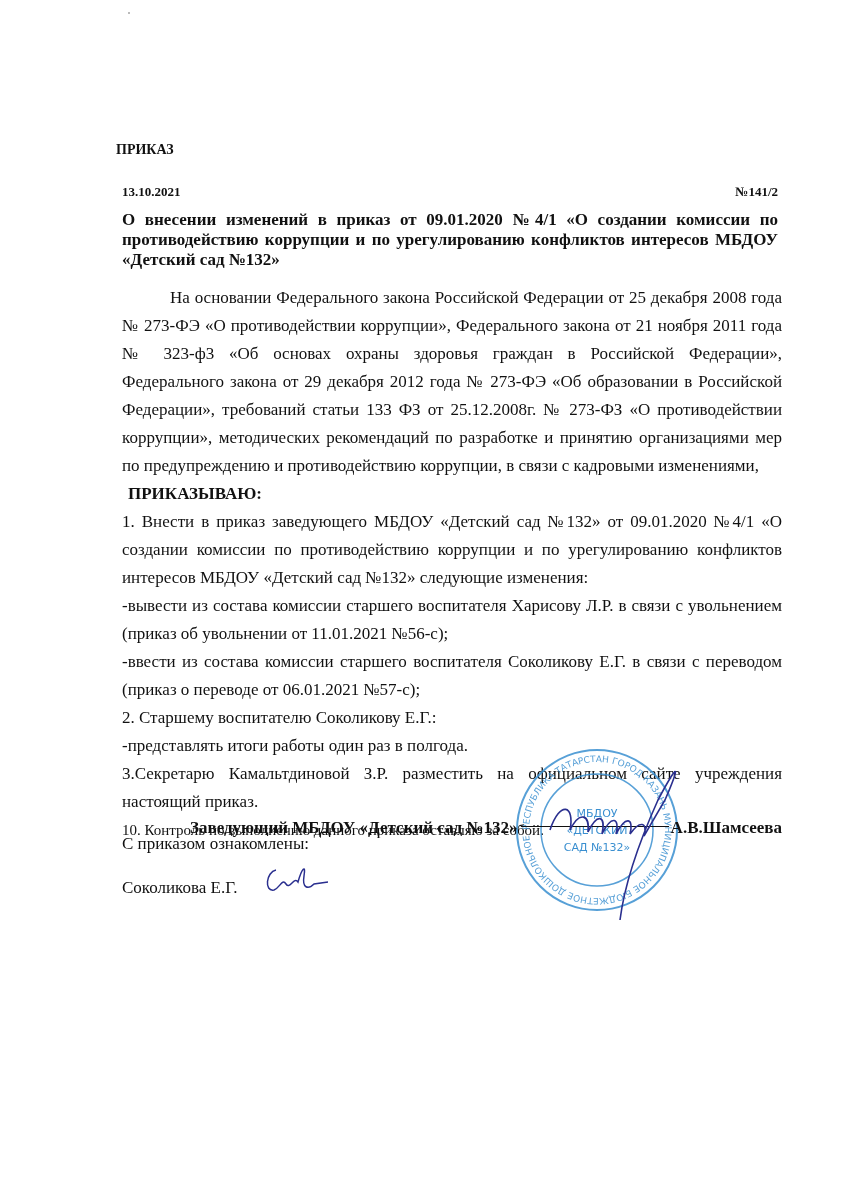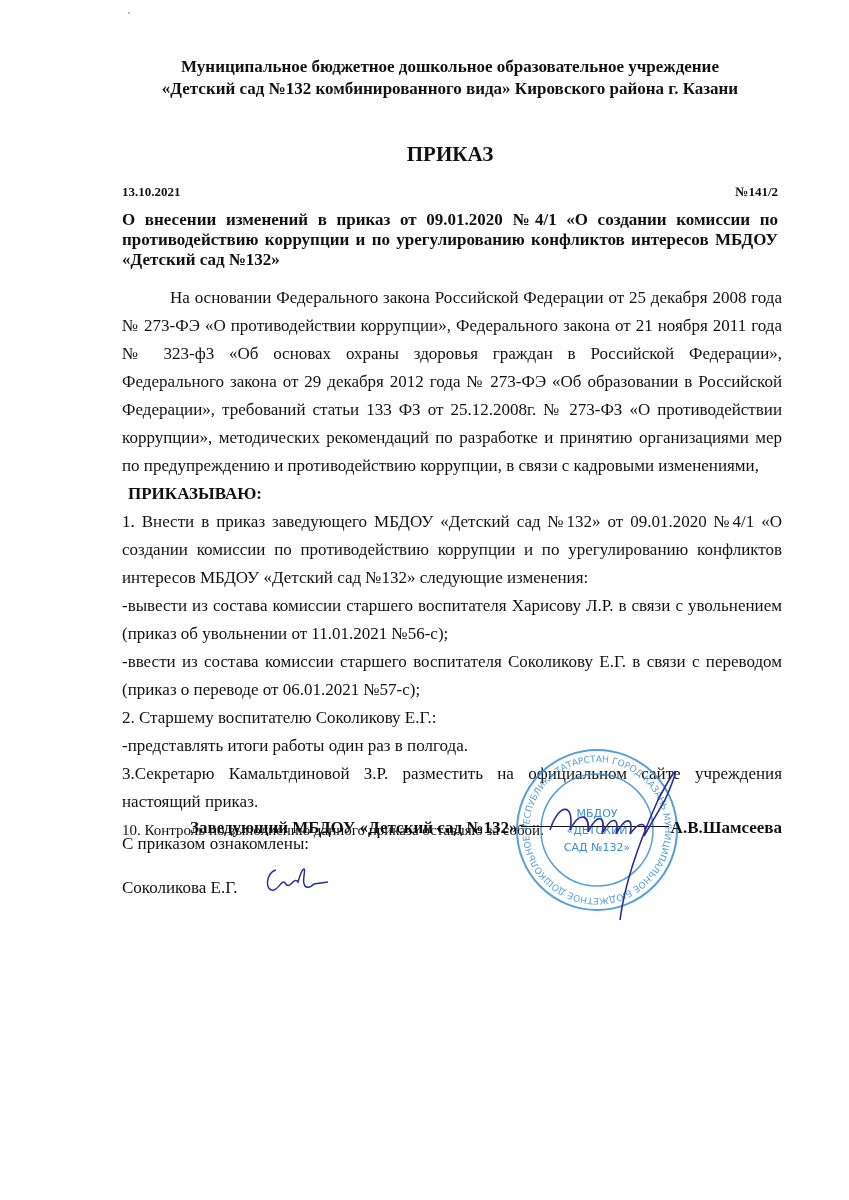--- a/index.html
+++ b/index.html
@@ -1,20 +1,20 @@
 <!DOCTYPE html>
 <html><head>
   <meta charset="utf-8">
   <style>
     html, body { margin: 0; padding: 0; background: #ffffff; }
     body { width: 849px; height: 1200px; position: relative; overflow: hidden;
       font-family: "Liberation Serif", "DejaVu Serif", serif; color: #111; }
     .page { position: absolute; left: 0; top: 0; width: 849px; height: 1200px; }
     .org { position: absolute; left: 100px; width: 700px; top: 56px; font-size: 17px; line-height: 22px; font-weight: bold; text-align: center; }
-    .title { position: absolute; left: 100px; width: 700px; top: 142px; font-size: 21px; font-weight: bold; text-align: center; }
+    .title { position: absolute; left: 116px; width: 700px; top: 142px; font-size: 14px; font-weight: bold; text-align: left; }
     .dateline { position: absolute; left: 122px; width: 656px; top: 184px; font-size: 13px; font-weight: bold; display: flex; justify-content: space-between; }
     .subject { position: absolute; left: 122px; width: 656px; top: 210px; font-size: 17px; line-height: 20px; font-weight: bold; text-align: justify; }
     .body { position: absolute; left: 122px; width: 660px; top: 284px; font-size: 17px; line-height: 28px; text-align: justify; }
     .body p { margin: 0; }
     .indent { text-indent: 48px; }
     .order-word { font-weight: bold; padding-left: 6px; }
     .last { font-size: 15px; }
     .signrow { position: absolute; left: 190px; width: 592px; top: 818px; font-size: 17px; font-weight: bold; display: flex; align-items: center; }
     .signrow .line { flex: 1; border-bottom: 1px solid #111; margin: 0 2px 4px 4px; height: 1px; }
     .ack { position: absolute; left: 122px; top: 834px; font-size: 17px; }
@@ -23,24 +23,20 @@
     .sig1 { position: absolute; left: 540px; top: 760px; width: 150px; height: 170px; }
     .sig2 { position: absolute; left: 262px; top: 862px; width: 70px; height: 36px; }
     .dot { position: absolute; left: 128px; top: 12px; width: 2px; height: 2px; background: #bbb; }
   </style>
 </head>
 <body>
 
 <div class="page">
   <div class="dot"></div>
 
-  <div class="org">
-    <div>Муниципальное бюджетное дошкольное образовательное учреждение</div>
-    <div>«Детский сад №132 комбинированного вида» Кировского района г. Казани</div>
-  </div>
 
   <div class="title">ПРИКАЗ</div>
 
   <div class="dateline">
     <span>13.10.2021</span>
     <span>№141/2</span>
   </div>
 
   <div class="subject">О внесении изменений в приказ от 09.01.2020 №4/1 «О создании комиссии по противодействию коррупции и по урегулированию конфликтов интересов МБДОУ «Детский сад №132»</div>
 

